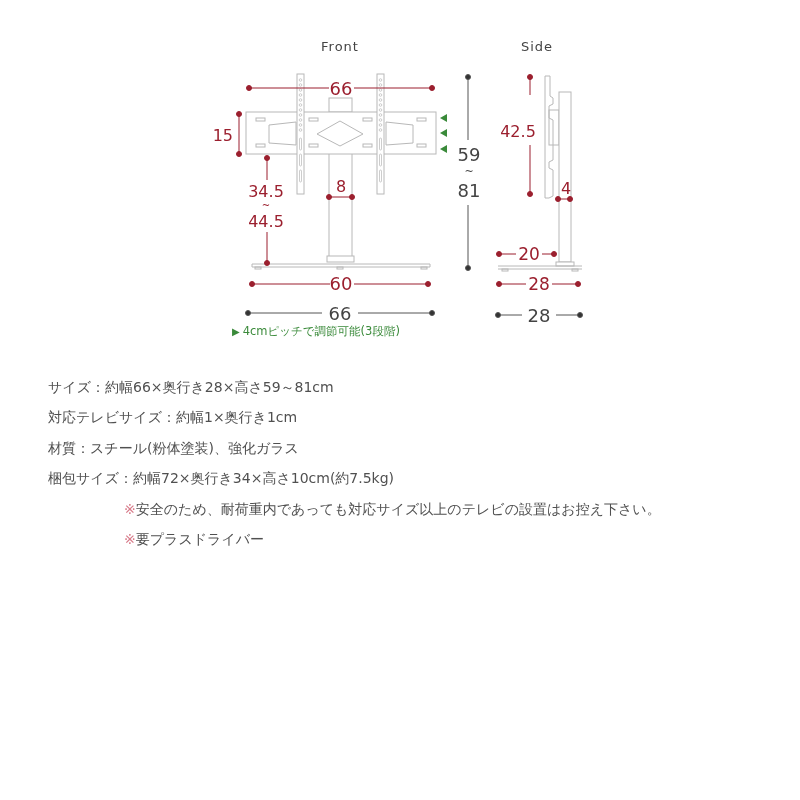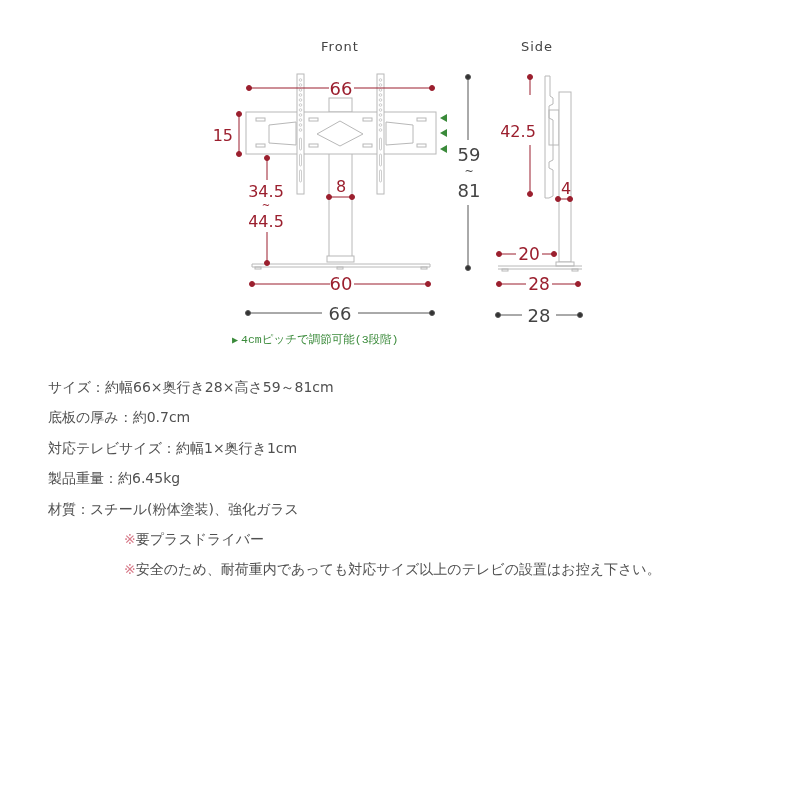--- a/index.html
+++ b/index.html
@@ -3,23 +3,22 @@
 <meta charset="utf-8">
 <style>
   html, body { margin: 0; padding: 0; background: #ffffff; }
   body { width: 800px; height: 800px; position: relative; overflow: hidden;
          font-family: "DejaVu Sans", "Liberation Sans", sans-serif; color: #4a4a4a; }
   #drawing { position: absolute; left: 0; top: 0; width: 800px; height: 340px; }
   .dim-red { fill: #9b1f2e; font-family: "DejaVu Sans", sans-serif; }
   .dim-dark { fill: #444; font-family: "DejaVu Sans", sans-serif; }
   .view-title { fill: #444; font-family: "DejaVu Sans", sans-serif; font-size: 13px; letter-spacing: 1px; }
   .note {
-    position: absolute; left: 232px; top: 332px; font-size: 11.5px; color: #3a8a3a;
+    position: absolute; left: 232px; top: 324px; font-size: 11.5px; color: #3a8a3a;
     white-space: nowrap;
-    font-family: Liberation Mono, monospace;
   }
   .note .tri { color: #3a8a3a; font-size: 10px; margin-right: 3px; }
   .specs { position: absolute; left: 48px; top: 372px; width: 740px; }
   .spec-row {
     height: 30.4px; line-height: 30.4px; font-size: 14px; color: #505050; white-space: nowrap;
   }
   .spec-row.sub { padding-left: 76px; }
   .spec-row .mark { color: #d87b8a; }
 </style>
 </head>
@@ -202,19 +201,18 @@
   </g>
   <text class="dim-dark" x="539" y="322" font-size="18" text-anchor="middle">28</text>
 </svg>
 
 <div class="note">
   <span class="tri">▶</span><span>4cmピッチで調節可能(3段階)</span>
 </div>
 
 <div class="specs">
   <div class="spec-row">サイズ：約幅66×奥行き28×高さ59～81cm</div>
-  <div class="spec-row">底板の厚み：約0.7cm</div>
   <div class="spec-row">対応テレビサイズ：約幅1×奥行き1cm</div>
-  <div class="spec-row">製品重量：約6.45kg</div>
   <div class="spec-row">材質：スチール(粉体塗装)、強化ガラス</div>
+  <div class="spec-row">梱包サイズ：約幅72×奥行き34×高さ10cm(約7.5kg)</div>
+  <div class="spec-row sub"><span class="mark">※</span><span>安全のため、耐荷重内であっても対応サイズ以上のテレビの設置はお控え下さい。</span></div>
   <div class="spec-row sub"><span class="mark">※</span><span>要プラスドライバー</span></div>
-  <div class="spec-row sub"><span class="mark">※</span><span>安全のため、耐荷重内であっても対応サイズ以上のテレビの設置はお控え下さい。</span></div>
 </div>
 
 </body></html>

